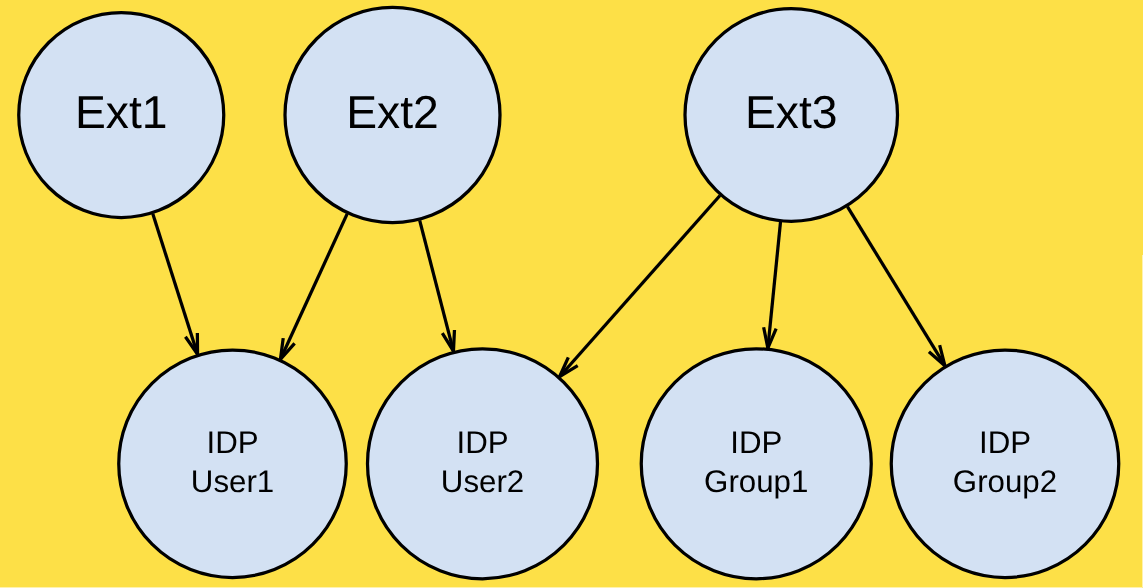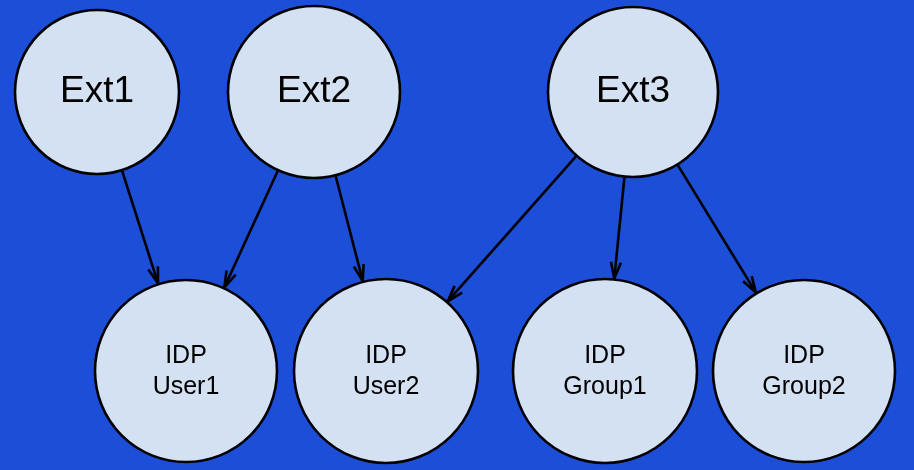--- a/index.html
+++ b/index.html
@@ -11,21 +11,21 @@
   body {
     width: 914px;
     height: 470px;
     overflow: hidden;
     font-family: "Liberation Sans", sans-serif;
   }
   #diagram-canvas {
     position: relative;
     width: 914px;
     height: 470px;
-    background: #1d4ed8;
+    background: #fde047;
   }
   #diagram-svg {
     display: block;
     width: 914px;
     height: 470px;
   }
   .node-shape {
     fill: #d3e1f3;
     stroke: #000000;
     stroke-width: 2.6;

